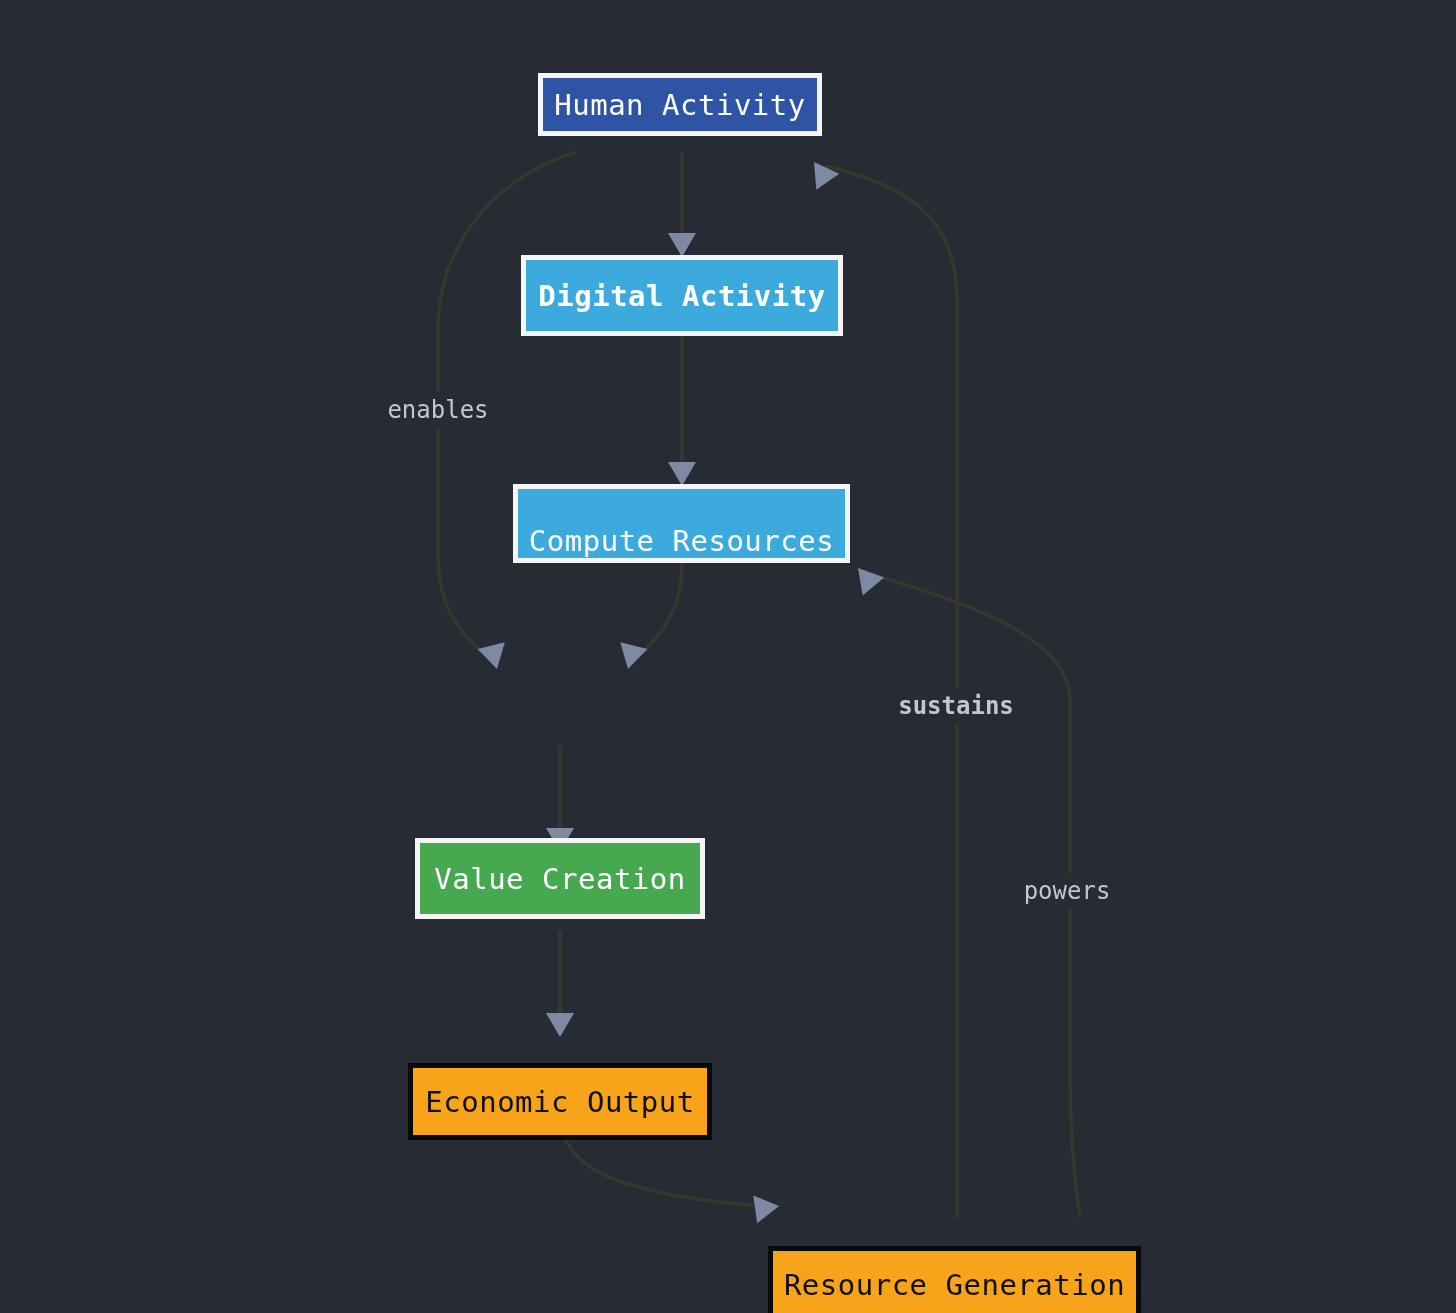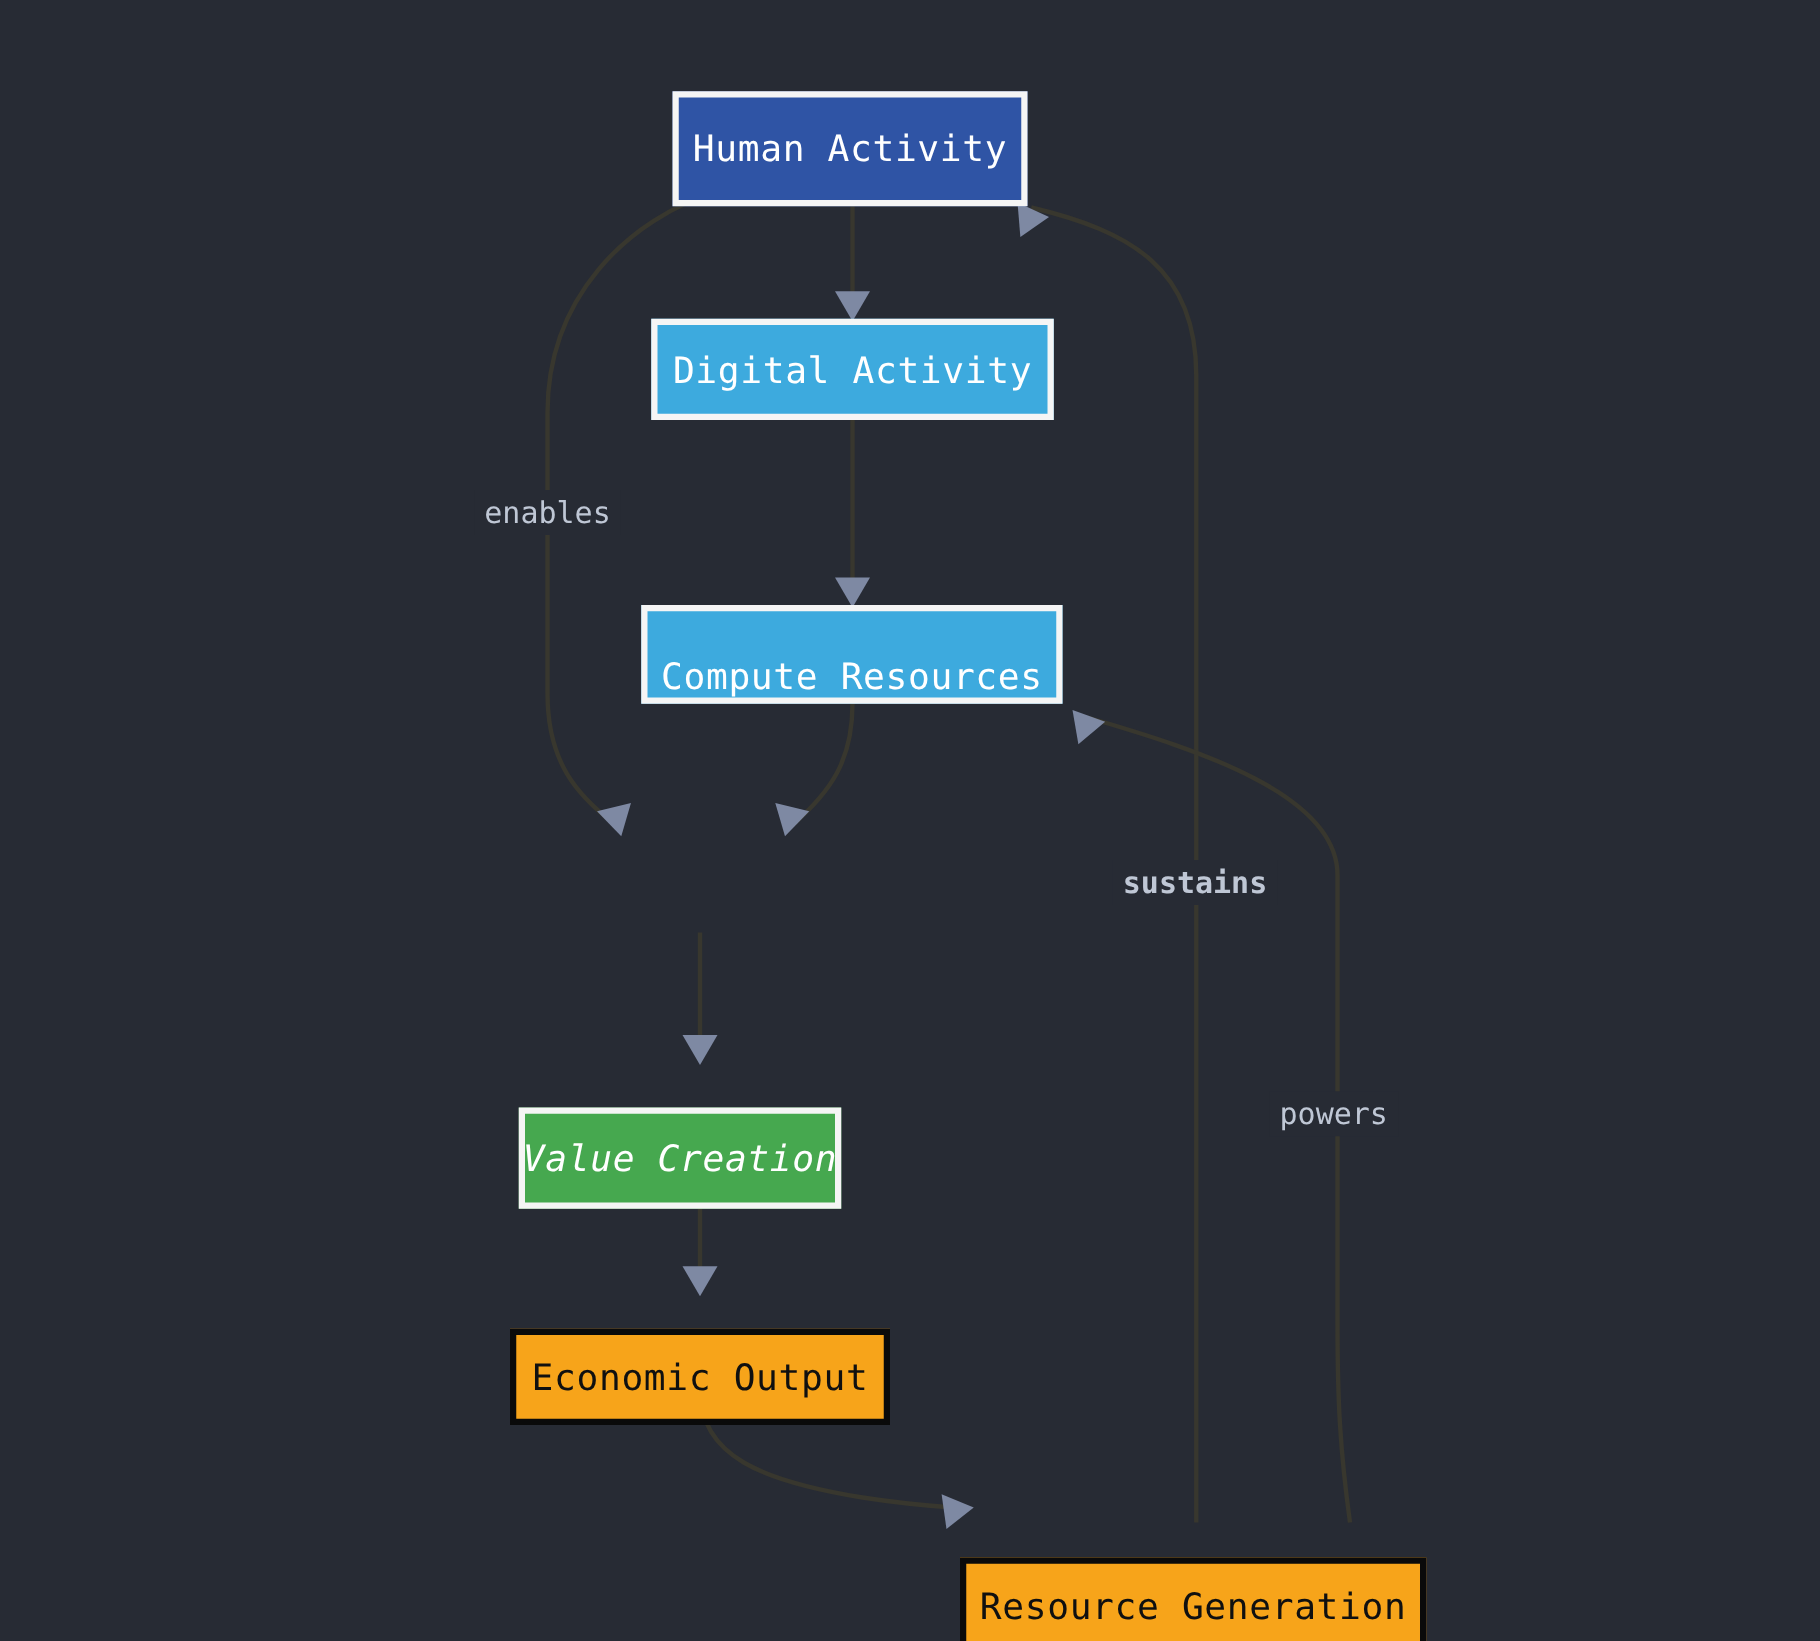--- a/index.html
+++ b/index.html
@@ -53,25 +53,25 @@
     align-items: center;
     justify-content: center;
     font-size: 29px;
     letter-spacing: 0.5px;
     white-space: nowrap;
     border-style: solid;
     border-width: 5px;
   }
   .node.light-border { border-color: var(--border-light); color: var(--text-light); }
   .node.dark-border  { border-color: var(--border-dark);  color: var(--text-dark); margin-top: 28px; }
-  .node-human    { left: 538px;  top: 73px;   width: 284px; height: 92px; background: var(--node-blue); }
-  .node-digital  { left: 521px;  top: 255px;  width: 322px; height: 81px; background: var(--node-light-blue); }
+  .node-human    { left: 538px;  top: 73px;   width: 284px; height: 63px; background: var(--node-blue); }
+  .node-digital  { left: 521px;  top: 255px;  width: 322px; height: 81px; background: var(--node-light-blue); font-weight: bold; }
   .node-compute  { left: 513px;  top: 484px;  width: 337px; height: 79px; background: var(--node-light-blue); align-items: flex-end; }
   .node-ai       { left: 398px;  top: 668px;  width: 324px; height: 78px; background: var(--node-purple); }
-  .node-value    { left: 415px;  top: 886px;  width: 258px; height: 81px; background: var(--node-green); font-style: italic; }
+  .node-value    { left: 415px;  top: 838px;  width: 290px; height: 81px; background: var(--node-green); }
   .node-economic { left: 408px;  top: 1035px; width: 304px; height: 77px; background: var(--node-orange); }
   .node-resource { left: 768px;  top: 1218px; width: 373px; height: 77px; background: var(--node-orange); }
   .edge-label {
     position: absolute;
     z-index: 2;
     transform: translate(-50%, -50%);
     background: var(--background);
     color: var(--edge-label-text);
     font-size: 24px;
     padding: 4px 8px;

